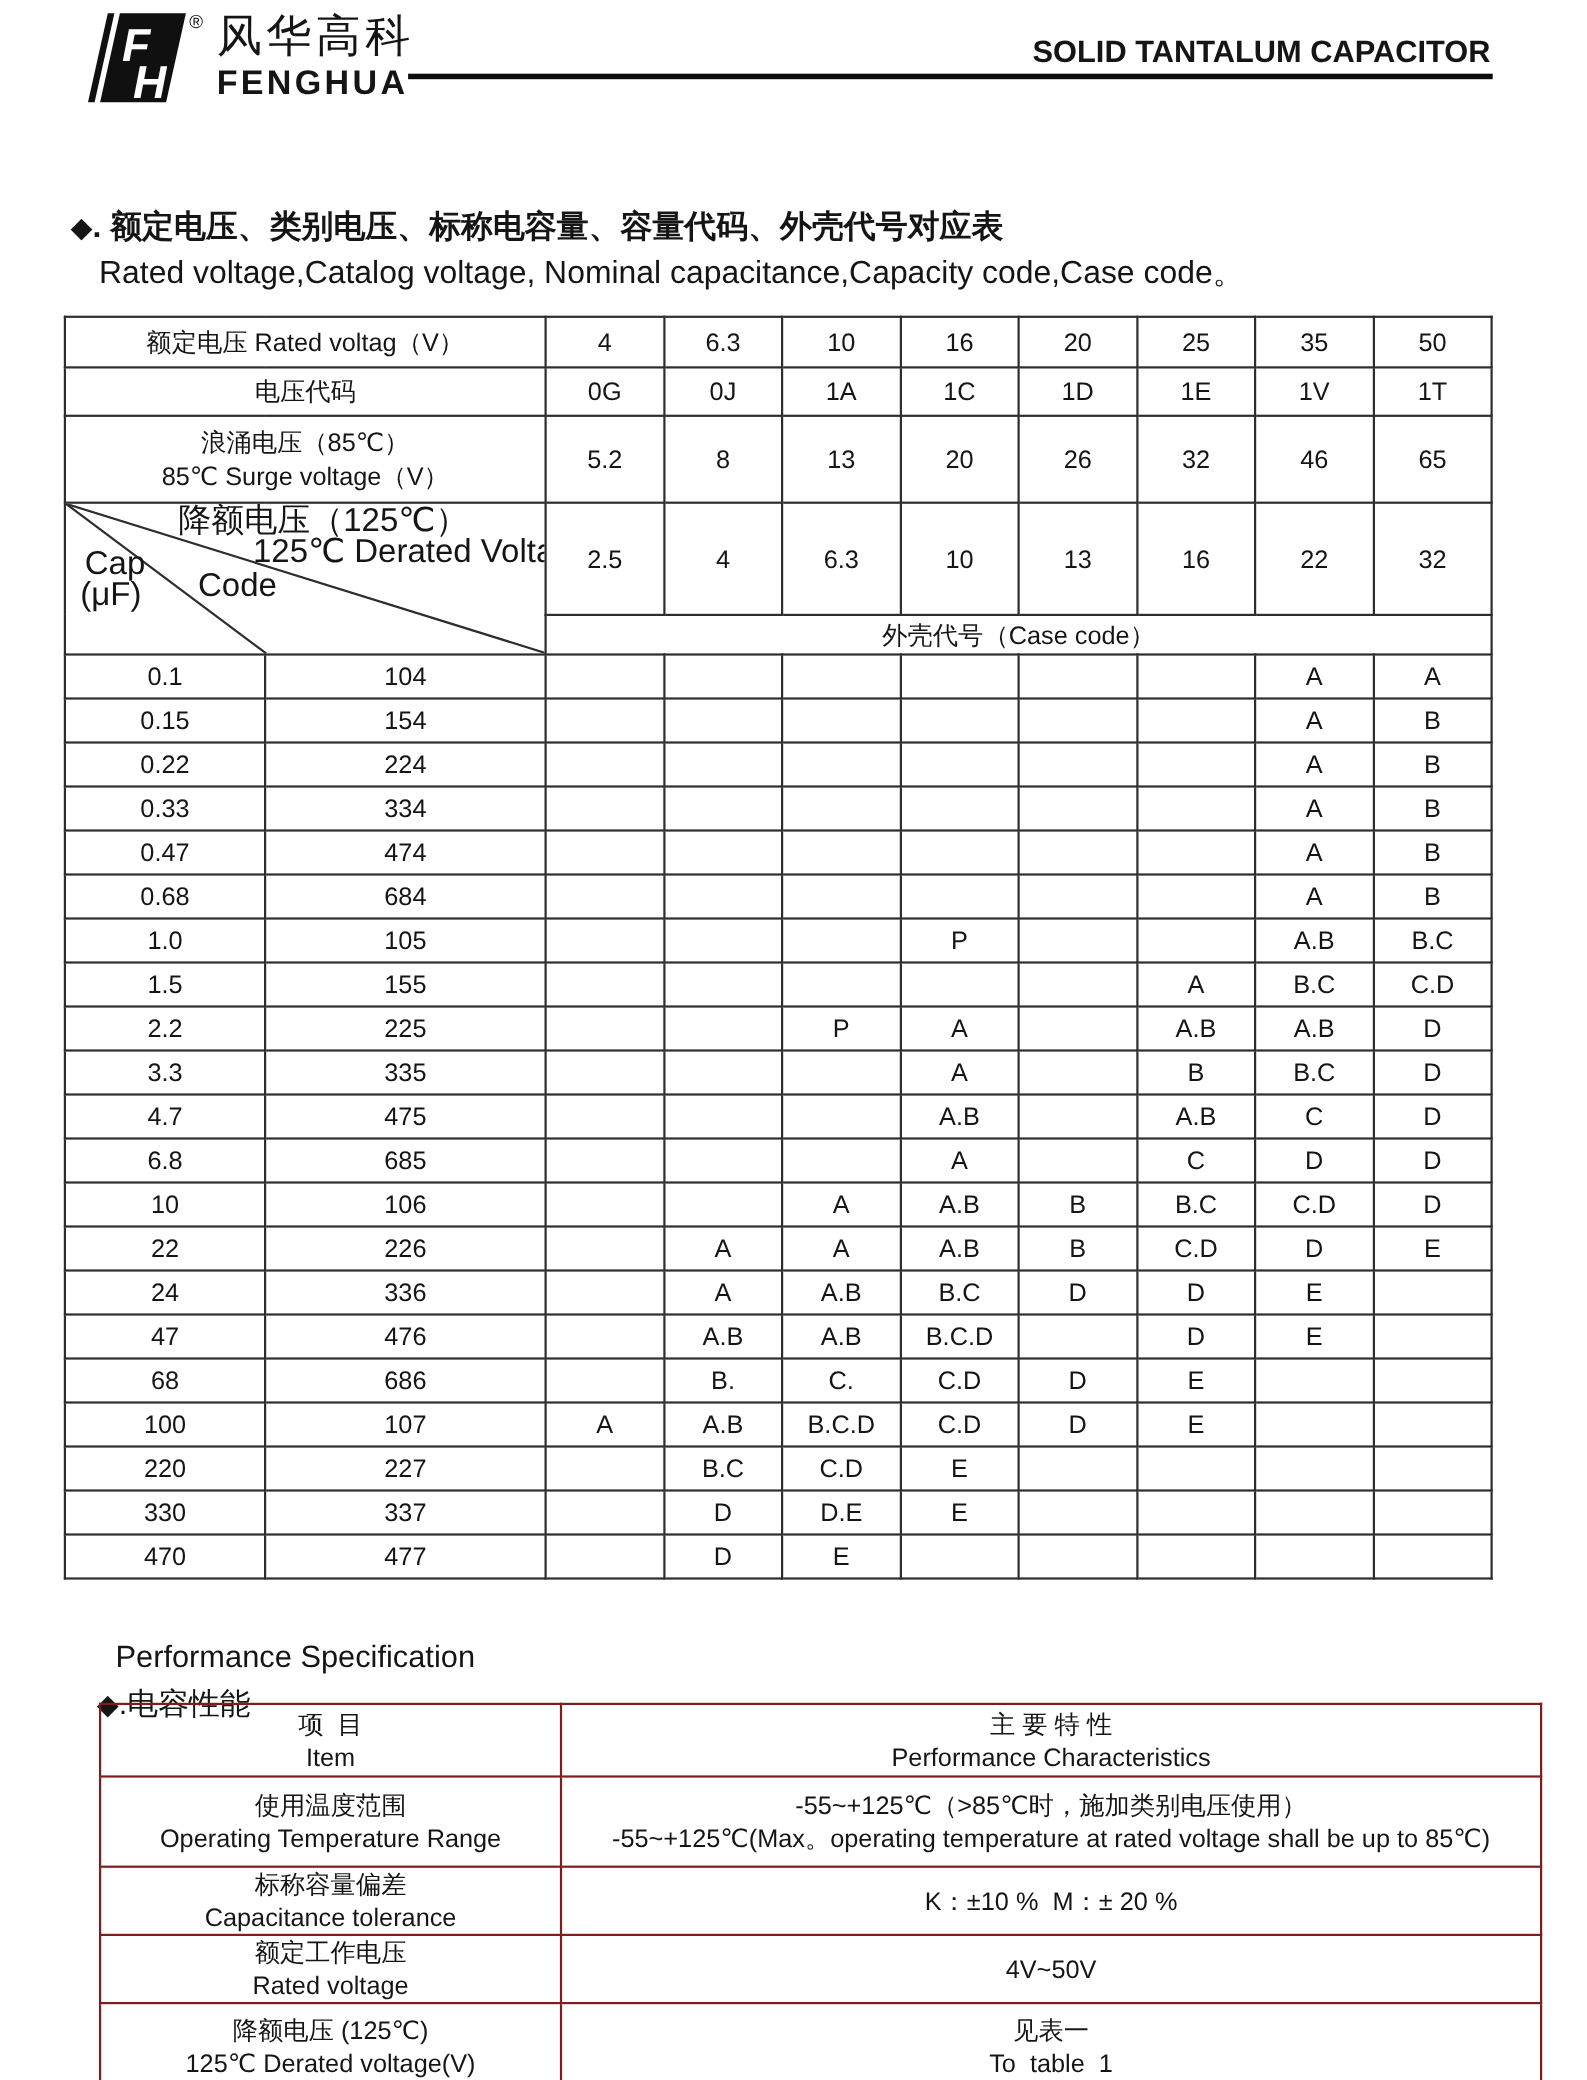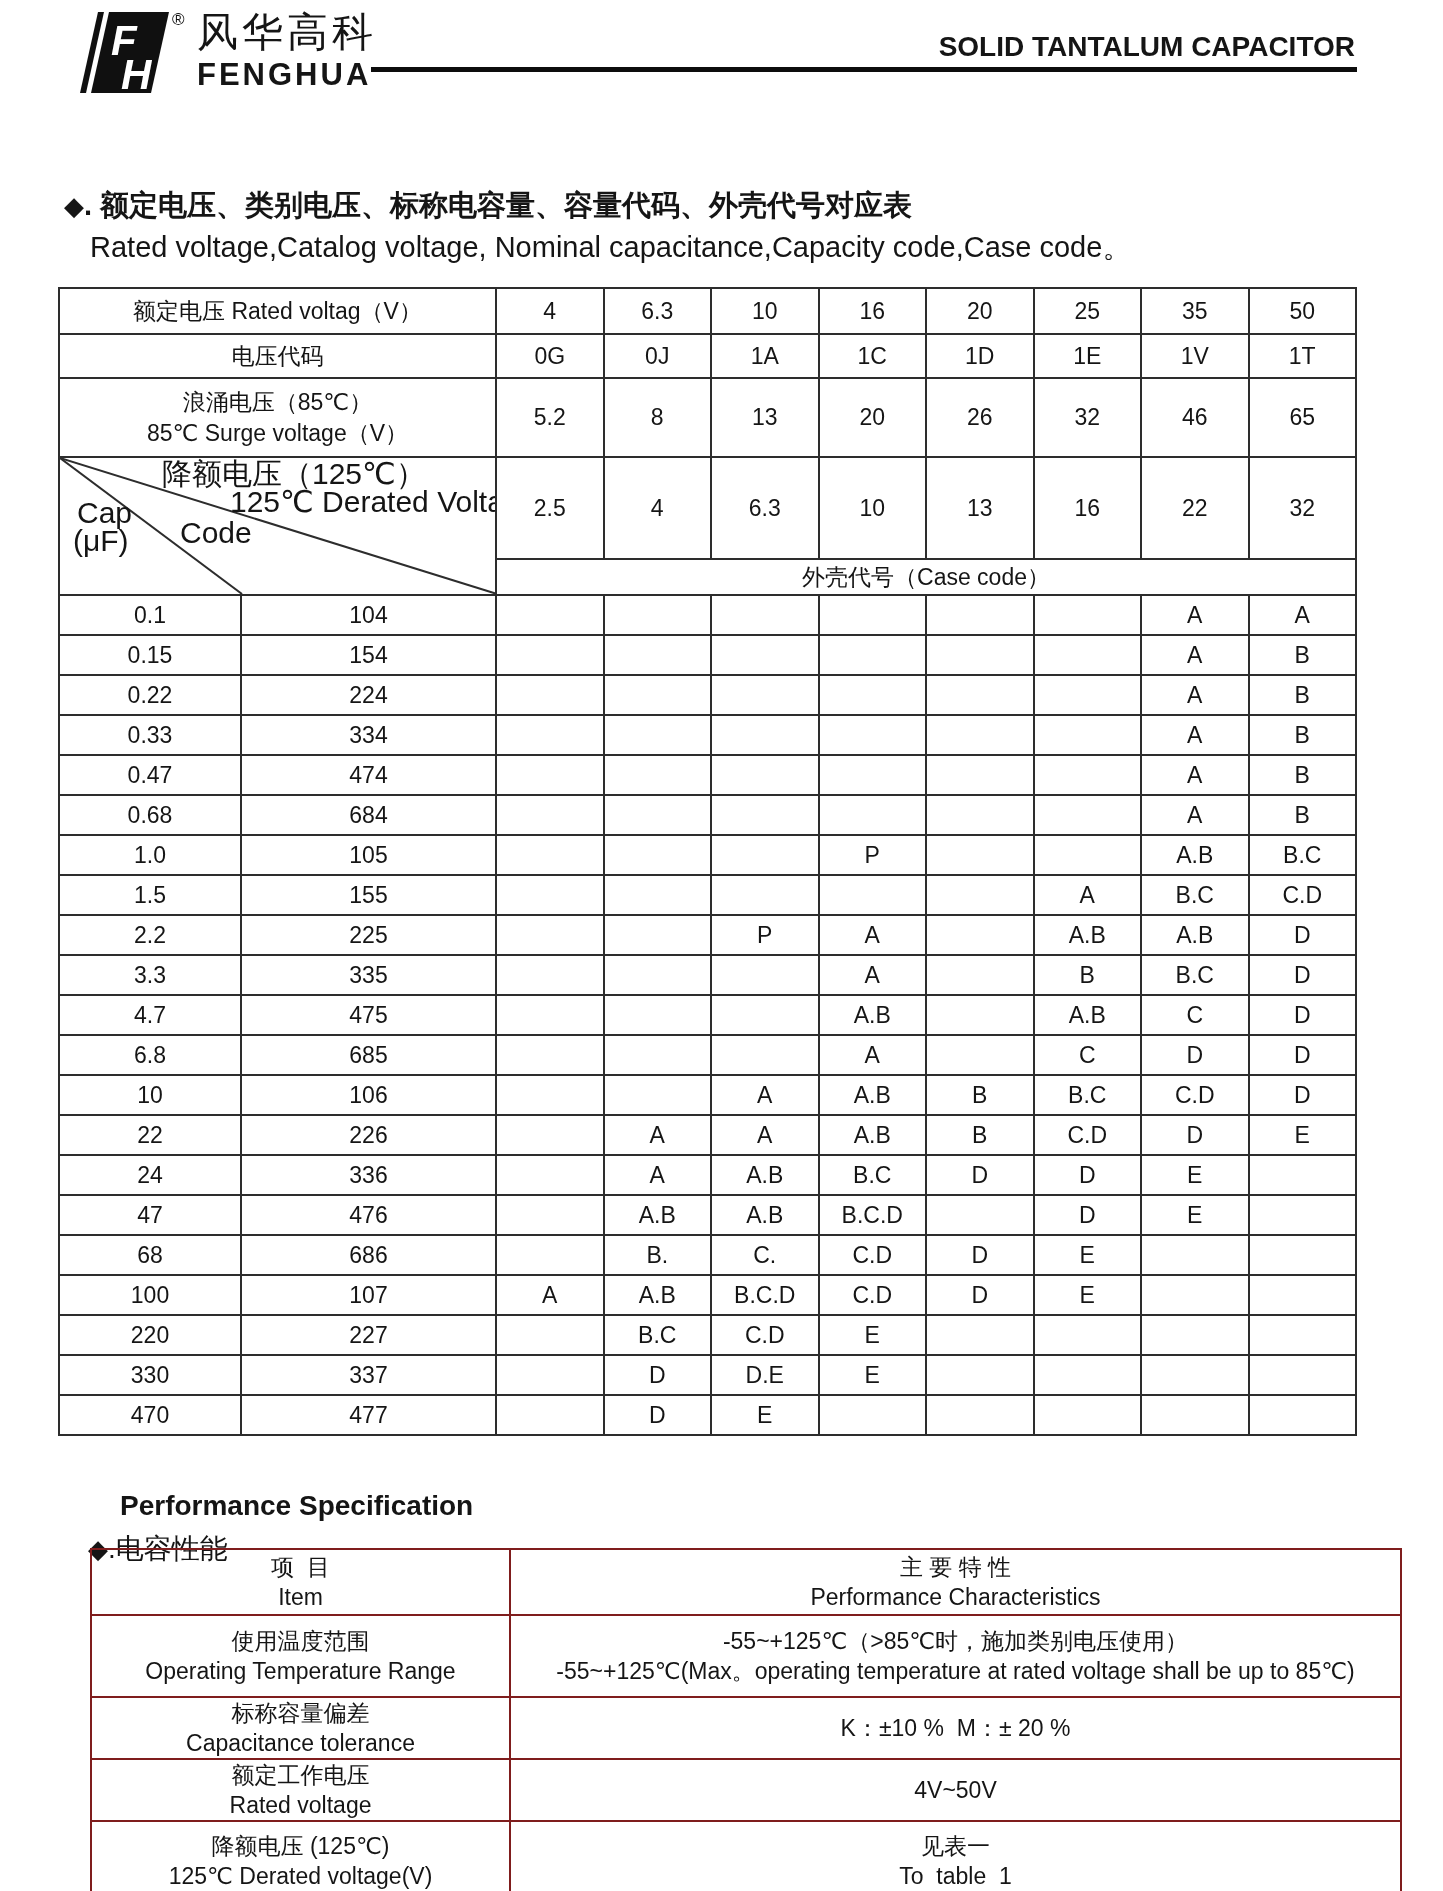--- a/index.html
+++ b/index.html
@@ -9,21 +9,21 @@
   .logo-svg{position:absolute;left:55px;top:5px;}
   .brand{position:absolute;left:197px;top:12px;line-height:1;}
   .brand-cn{font-size:41px;font-weight:normal;letter-spacing:4px;white-space:nowrap;}
   .brand-en{font-size:31px;font-weight:700;letter-spacing:3px;margin-top:6px;}
   .head-rule{position:absolute;left:371px;top:67px;width:986px;height:5px;background:#0d0d0d;}
   .doc-title{position:absolute;top:31px;right:88px;font-size:28px;font-weight:bold;white-space:nowrap;}
   
   .sec1-cn{position:absolute;left:64px;top:186px;font-size:29px;font-weight:700;white-space:nowrap;}
   .sec1-en{position:absolute;left:90px;top:228px;font-size:29px;font-weight:400;white-space:nowrap;}
   .sec2-cn{position:absolute;left:88px;top:1530px;font-size:28px;font-weight:400;white-space:nowrap;}
-  .sec2-en{position:absolute;left:120px;top:1490px;font-size:28px;font-weight:700;white-space:nowrap;text-align:center;}
+  .sec2-en{position:absolute;left:105px;top:1490px;font-size:28px;font-weight:400;white-space:nowrap;text-align:center;}
   .bullet{font-size:26px;}
   
   table{border-collapse:collapse;table-layout:fixed;}
   .vtab{position:absolute;left:58px;top:287px;width:1297px;font-size:23px;}
   .vtab td{border:2px solid #2d2d2d;text-align:center;vertical-align:middle;padding:0;
            overflow:hidden;white-space:nowrap;}
   .r1 td{height:44px;}
   .r2 td{height:42px;}
   .r3 td{height:77px;}
   .r4 td{height:100px;}

